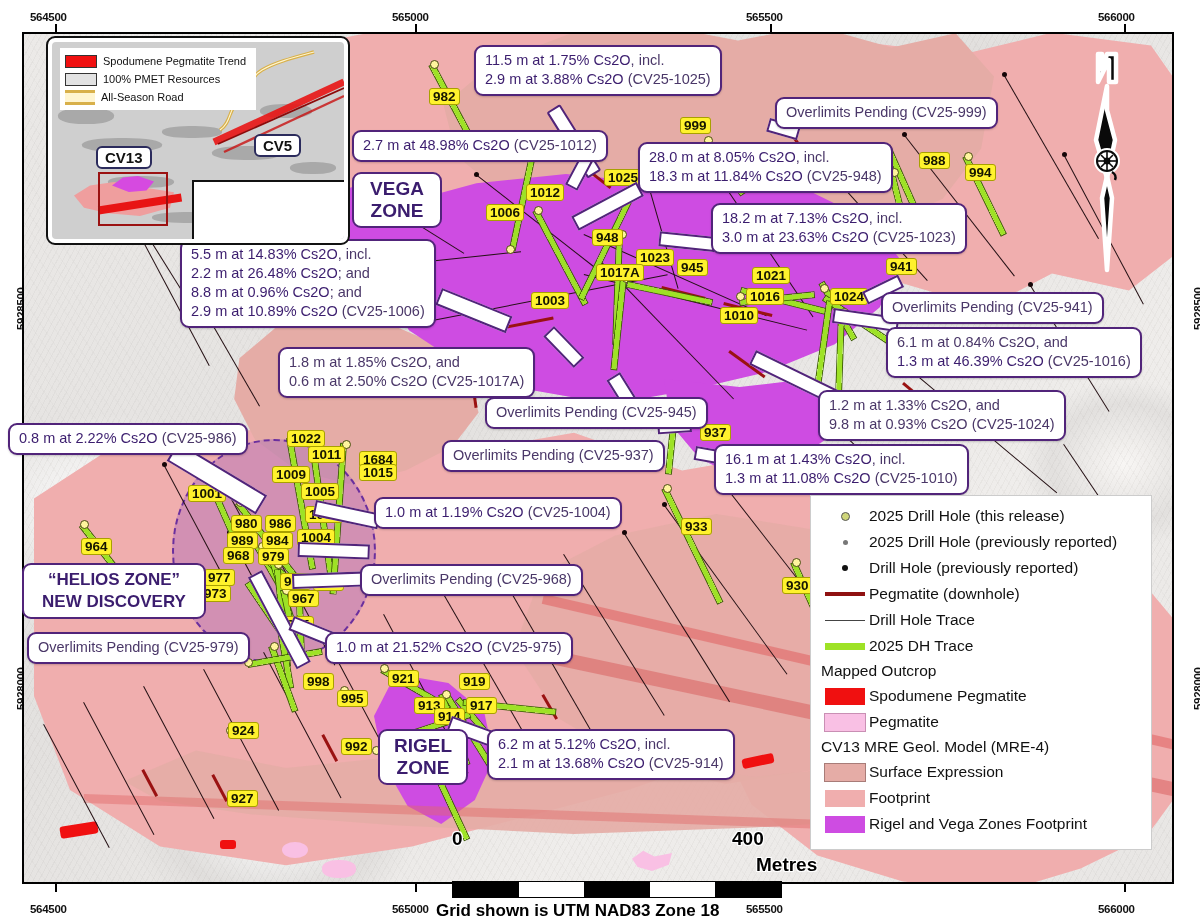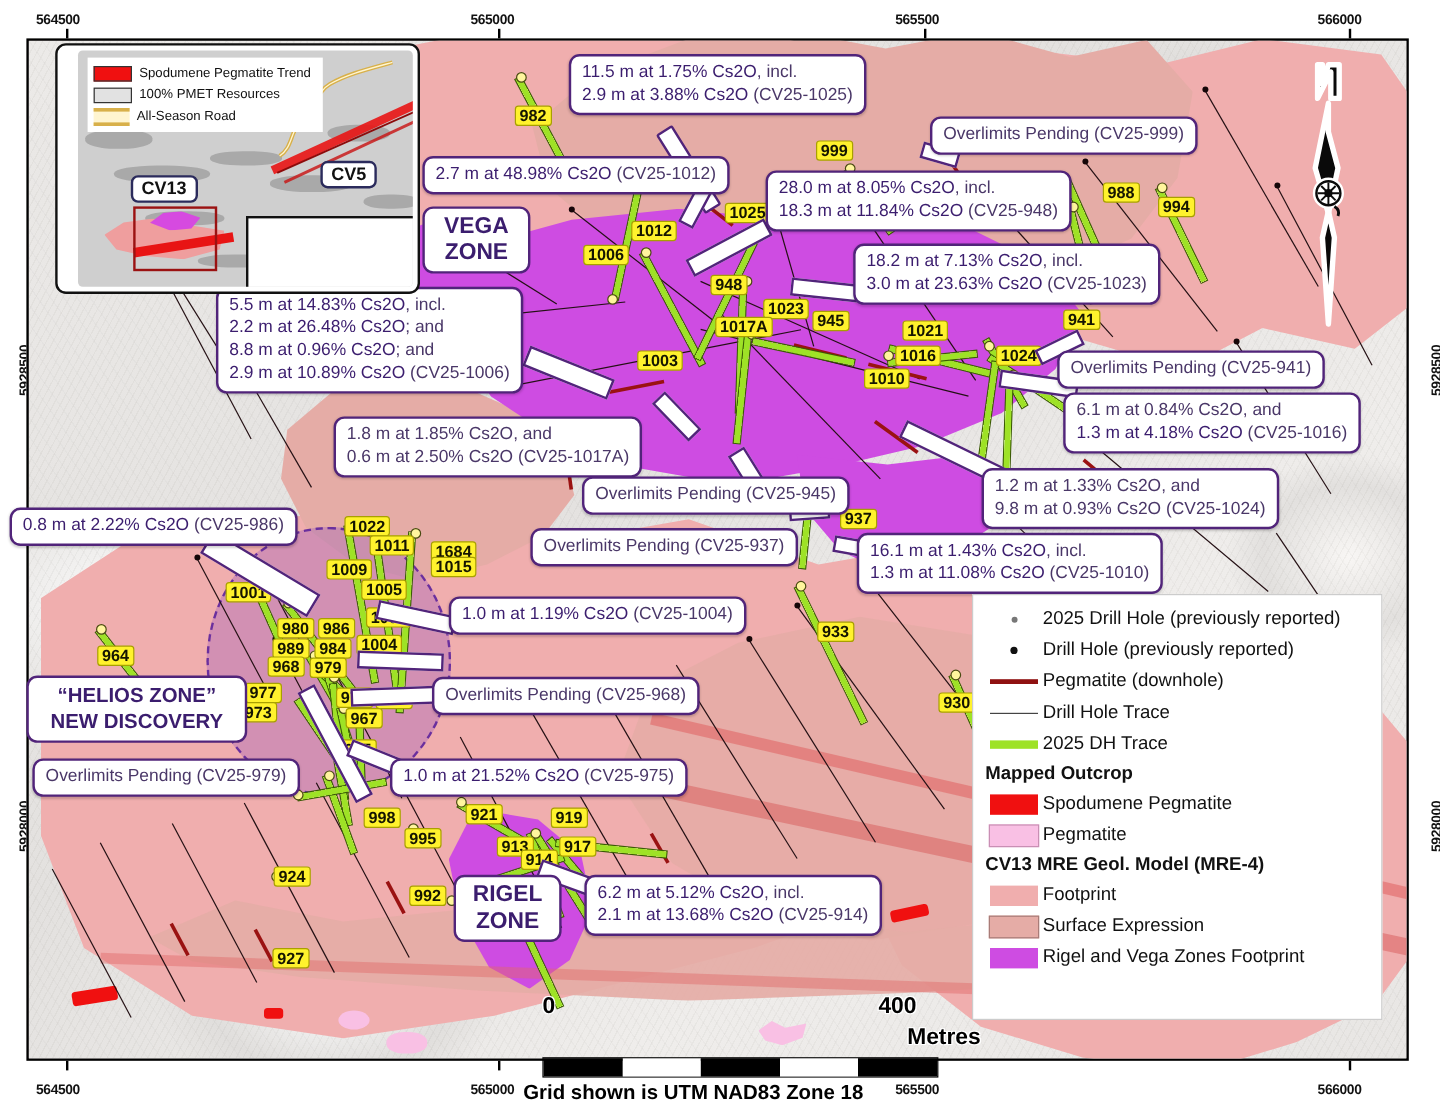--- a/index.html
+++ b/index.html
@@ -59,36 +59,36 @@
   .callout b{font-weight:normal;}
   .callout .lt{font-weight:normal;color:#4a3768;}
   .tail{position:absolute;background:#fff;border:2px solid #51247a;transform-origin:0 0;}
 
   .zonelbl{position:absolute;background:#fff;border:2.5px solid #51247a;border-radius:9px;
            color:#3b1d6e;font-weight:bold;text-align:center;line-height:22px;padding:4px 10px;font-size:19px;}
 
   
   #inset{position:absolute;left:46px;top:36px;width:300px;height:205px;background:#fff;
          border:2.5px solid #111;border-radius:9px;overflow:hidden;}
-  #insetmap{position:absolute;inset:4px;background:#cfcfcf;border-radius:4px;overflow:hidden;margin-left:13px;}
+  #insetmap{position:absolute;inset:4px;background:#cfcfcf;border-radius:4px;overflow:hidden;}
   .isblob{position:absolute;background:#a9a9a9;border-radius:45%;}
   #inslegend{position:absolute;left:8px;top:6px;width:186px;background:#fff;padding:4px 5px;}
   .ilrow{display:flex;align-items:center;gap:6px;height:18px;}
   .ilsw{width:30px;height:11px;border:1px solid #333;}
   .iltxt{font-size:11px;color:#111;white-space:nowrap;}
   .insbox{position:absolute;background:#fff;border:2px solid #2b2b5c;border-radius:6px;
           font-size:15px;font-weight:bold;color:#111;padding:1px 7px;}
 
   
   #legend{position:absolute;left:810px;top:495px;width:342px;height:355px;background:#fff;
           border:1px solid #ccc;padding:7px 0 0 10px;box-sizing:border-box;}
   .lrow{display:flex;align-items:center;height:26px;}
   .lsym{width:48px;display:flex;align-items:center;justify-content:center;flex:0 0 48px;}
   .ltxt{font-size:15.5px;color:#111;white-space:nowrap;}
-  .lhdr{font-size:15.5px;font-weight:bold;color:#111;height:24px;line-height:24px;}
+  .lhdr{font-size:15.5px;font-weight:normal;color:#111;height:24px;line-height:24px;}
   .lsw{width:40px;height:17px;}
   .lline{width:40px;height:0;}
   .dotA{width:7px;height:7px;border-radius:50%;background:#cfd67a;border:1.3px solid #555;}
   .dotB{width:5px;height:5px;border-radius:50%;background:#777;}
   .dotC{width:6px;height:6px;border-radius:50%;background:#111;}
 
   
   #scale{position:absolute;left:452px;bottom:26px;width:330px;}
   #scalebar{display:flex;height:15px;border:1.4px solid #000;}
   #scalebar div{flex:1;}
@@ -465,21 +465,21 @@
     <div><b>8.8 m at 0.96% Cs2O</b><span class="lt">; and</span></div>
     <div><b>2.9 m at 10.89% Cs2O</b><span class="lt"> (CV25-1006)</span></div>
   </div>
 
   <div class="callout" style="left:881px;top:292px">
     <div><span class="lt">Overlimits Pending (CV25-941)</span></div>
   </div>
 
   <div class="callout" style="left:886px;top:327px">
     <div><span class="lt">6.1 m at 0.84% Cs2O, and</span></div>
-    <div><b>1.3 m at 4.18% Cs2O</b><span class="lt"> (CV25-1016)</span></div>
+    <div><b>1.3 m at 46.39% Cs2O</b><span class="lt"> (CV25-1016)</span></div>
   </div>
 
   <div class="callout" style="left:278px;top:347px">
     <div><span class="lt">1.8 m at 1.85% Cs2O, and</span></div>
     <div><span class="lt">0.6 m at 2.50% Cs2O (CV25-1017A)</span></div>
   </div>
 
   <div class="callout" style="left:818px;top:390px">
     <div><span class="lt">1.2 m at 1.33% Cs2O, and</span></div>
     <div><span class="lt">9.8 m at 0.93% Cs2O (CV25-1024)</span></div>
@@ -588,20 +588,26 @@
       </div>
 
       <div class="insbox" style="left:44px;top:104px">CV13</div>
       <div class="insbox" style="left:202px;top:92px">CV5</div>
     </div>
   </div>
 
   <div id="legend">
     <div class="lrow">
       <div class="lsym">
+          <div class="dotA"></div>
+        </div>
+      <div class="ltxt">2025 Drill Hole (this release)</div>
+    </div>
+    <div class="lrow">
+      <div class="lsym">
           <div class="dotB"></div>
         </div>
       <div class="ltxt">2025 Drill Hole (previously reported)</div>
     </div>
     <div class="lrow">
       <div class="lsym">
           <div class="dotC"></div>
         </div>
       <div class="ltxt">Drill Hole (previously reported)</div>
     </div>
@@ -635,29 +641,29 @@
     <div class="lrow">
       <div class="lsym">
           <div class="lsw" style="background:#f9c0e4;border:1px solid #c98fb4"></div>
         </div>
       <div class="ltxt">Pegmatite</div>
     </div>
 
     <div class="lhdr">CV13 MRE Geol. Model (MRE-4)</div>
     <div class="lrow">
       <div class="lsym">
+          <div class="lsw" style="background:#e5aca6;border:1px solid #a87c78"></div>
+        </div>
+      <div class="ltxt">Surface Expression</div>
+    </div>
+    <div class="lrow">
+      <div class="lsym">
           <div class="lsw" style="background:#f0aeae"></div>
         </div>
       <div class="ltxt">Footprint</div>
-    </div>
-    <div class="lrow">
-      <div class="lsym">
-          <div class="lsw" style="background:#e5aca6;border:1px solid #a87c78"></div>
-        </div>
-      <div class="ltxt">Surface Expression</div>
     </div>
     <div class="lrow">
       <div class="lsym">
           <div class="lsw" style="background:#ce4ce2"></div>
         </div>
       <div class="ltxt">Rigel and Vega Zones Footprint</div>
     </div>
   </div>
 
   <div class="sclnum" style="left:452px;bottom:74px">0</div>

